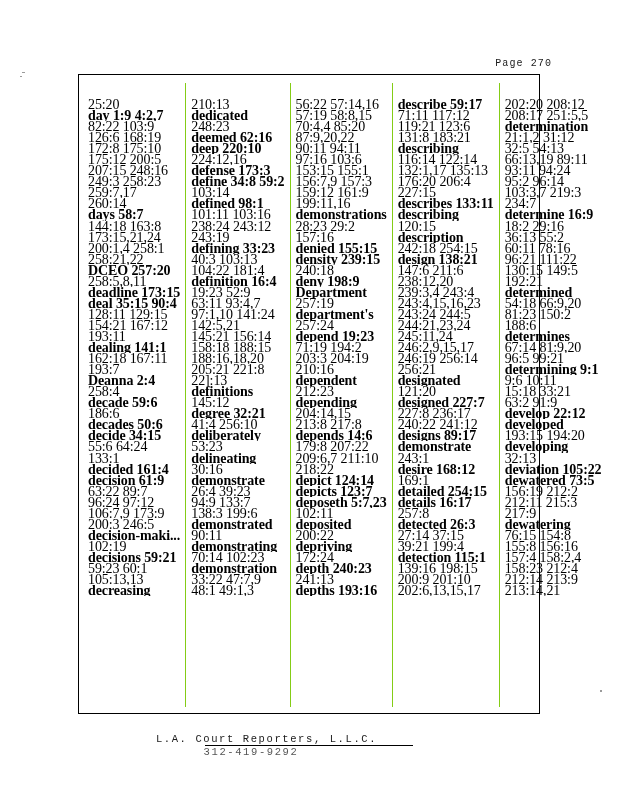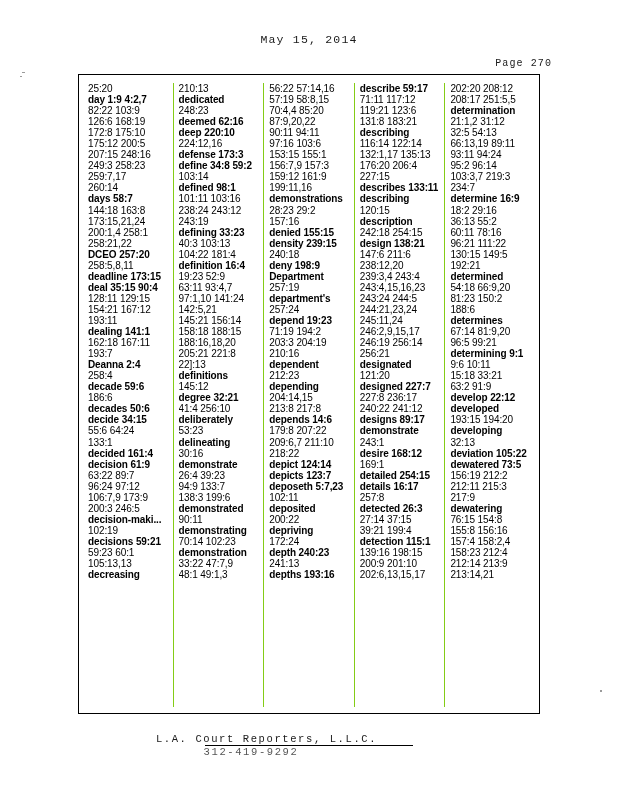--- a/index.html
+++ b/index.html
@@ -61,24 +61,25 @@
   .col {
     flex: 1 1 0;
     padding: 0 5px;
     box-sizing: border-box;
     position: relative;
   }
   .col + .col {
     border-left: 1px solid #84cc16;
   }
   .entries {
-    font-size: 10px;
+    font-size: 14px;
     line-height: 11.05px;
-    font-family: Liberation Sans, sans-serif;
+    font-family: Liberation Serif, serif;
     letter-spacing: -0.1px;
+    margin-top: 16px;
   }
   .entry {
     white-space: nowrap;
     overflow: hidden;
   }
   .entry.head {
     font-weight: bold;
   }
   .footer-line1 {
     position: absolute;
@@ -113,21 +114,20 @@
   .speck {
     position: absolute;
     background: #9a9a9a;
   }
 </style>
 </head>
 <body>
 
 <div class="page">
 
-  <div class="doc-date">May 15, 2014</div>
   <div class="page-number">Page  270</div>
 
   <div class="index-frame">
     <div class="index-inner">
       <div class="col">
         <div class="entries">
             <div class="entry">25:20</div>
             <div class="entry head">day 1:9 4:2,7</div>
             <div class="entry">82:22 103:9</div>
             <div class="entry">126:6 168:19</div>

